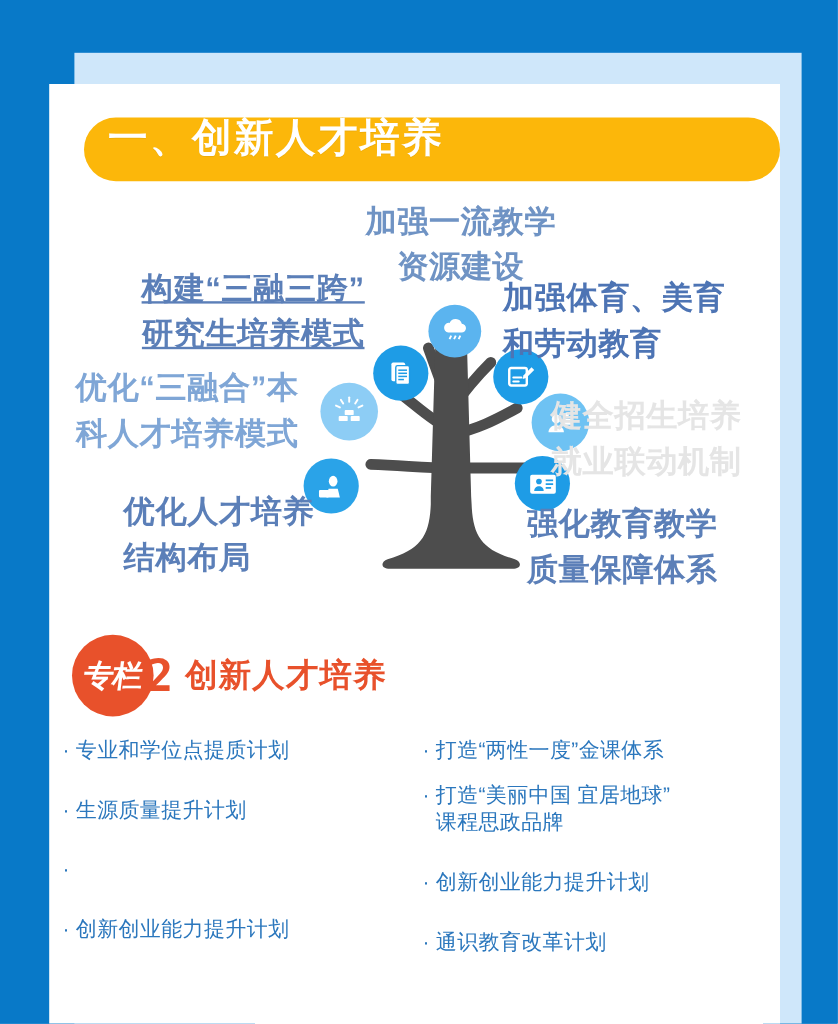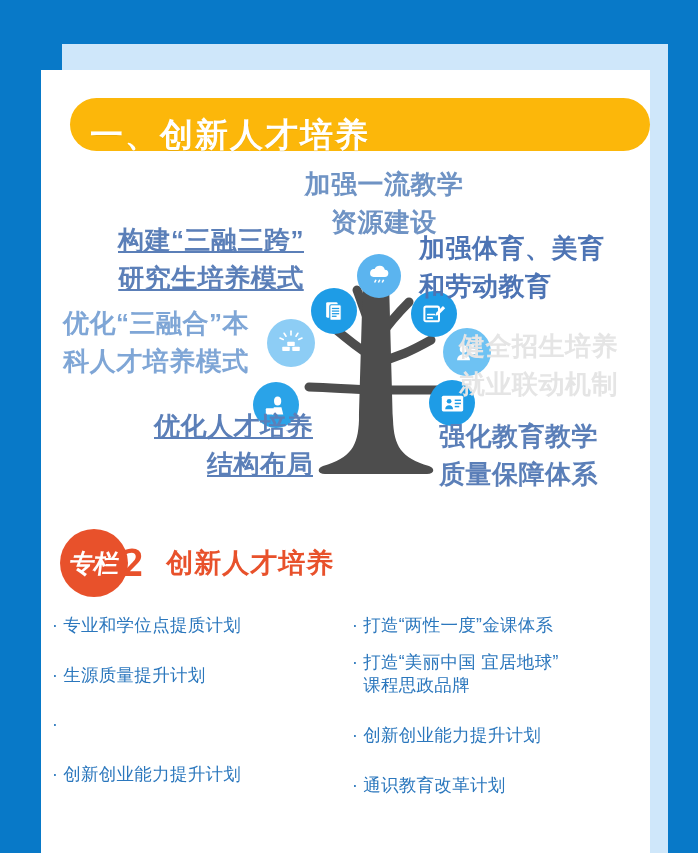--- a/index.html
+++ b/index.html
@@ -41,21 +41,21 @@
   
   .section-banner {
     position: absolute;
     left: 70px;
     top: 98px;
     width: 580px;
     height: 53px;
     background: #fcb70a;
     border-radius: 27px;
     display: flex;
-    align-items: flex-end;
+    align-items: flex-start;
   }
   .section-banner-text {
     color: #ffffff;
     font-size: 33px;
     font-weight: bold;
     letter-spacing: 2px;
     padding-left: 20px;
     line-height: 1;
     text-shadow: 0 1px 0 rgba(0,0,0,0.06);
   }
@@ -83,21 +83,21 @@
     font-weight: bold;
     line-height: 1.45;
     letter-spacing: 0.5px;
     white-space: pre-line;
   }
   .lbl-top       { left: 243px; top: 6px;   width: 200px; text-align: center; color: #6f93c4; }
   .lbl-upleft    { left: 60px;  top: 62px;  width: 220px; text-align: center; color: #5b7fb8; text-decoration: underline; }
   .lbl-upright   { left: 378px; top: 70px;  width: 200px; text-align: left;   color: #4d74b4; }
   .lbl-midleft   { left: 10px;  top: 145px; width: 210px; text-align: center; color: #7fa6d6; }
   .lbl-midright  { left: 418px; top: 168px; width: 200px; text-align: left;   color: #e5e5e5; }
-  .lbl-lowleft   { left: 62px;  top: 248px; width: 210px; text-align: right; color: #5b7fb8; text-decoration: underline; }
+  .lbl-lowleft   { left: 62px;  top: 248px; width: 210px; text-align: left; color: #5b7fb8; }
   .lbl-lowright  { left: 398px; top: 258px; width: 200px; text-align: left;   color: #5b7fb8; }
 
   
   .icon-bubble {
     position: absolute;
     border-radius: 50%;
     display: flex;
     align-items: center;
     justify-content: center;
   }
@@ -143,21 +143,21 @@
   .column-number {
     position: relative;
     margin-left: -6px;
     color: #e8512b;
     font-size: 37px;
     font-weight: bold;
     line-height: 1;
     font-family: "DejaVu Sans Mono", monospace;
   }
   .column-title {
-    margin-left: 22px;
+    margin-left: 10px;
     color: #e8512b;
     font-size: 27px;
     font-weight: bold;
     letter-spacing: 1px;
     line-height: 1;
   }
 
   
   .plan-lists {
     position: absolute;

